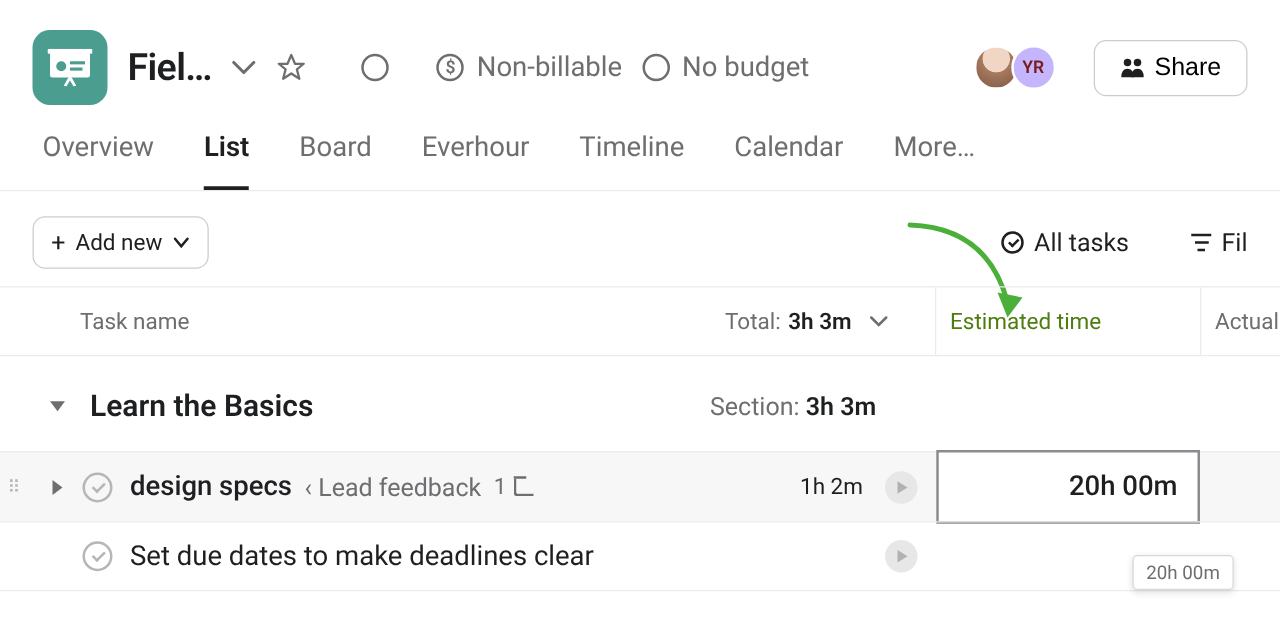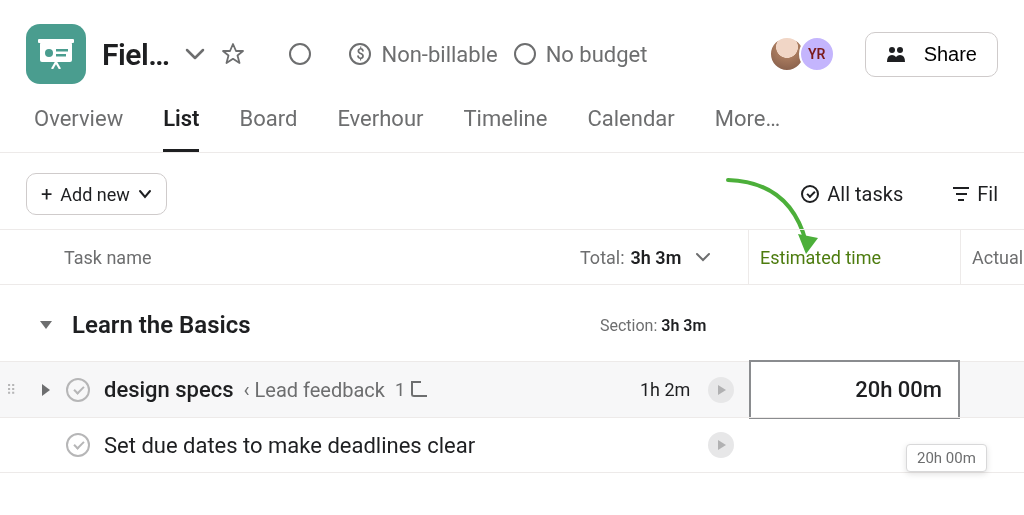--- a/index.html
+++ b/index.html
@@ -14,21 +14,21 @@
 
   .pill { display:inline-flex; align-items:center; gap:10px; font-size:22px; color:#6d6e6f; }
   .pill .ring { width:22px; height:22px; border:2px solid #6d6e6f; border-radius:50%; display:inline-block; }
   .pill .ring.dollar { display:inline-flex; align-items:center; justify-content:center; font-size:14px; font-weight:600; color:#6d6e6f; }
 
   .avatars { display:flex; align-items:center; margin-left:auto; }
   .avatar { width:36px; height:36px; border-radius:50%; margin-left:-6px; border:2px solid #fff; }
   .avatar.photo { background: radial-gradient(circle at 50% 28%, #f1d6c6 38%, #a87a5e 40%, #7e5846 100%); }
   .avatar.initials { background:#c4b5fd; display:flex; align-items:center; justify-content:center; color:#7a1a1a; font-size:14px; font-weight:600; }
 
-  .share-btn { display:flex; align-items:center; gap:18px; border:1px solid #cfcbcb; border-radius:10px; padding:10px 20px; font-size:20px; background:#fff; cursor:pointer; margin-left:14px; }
+  .share-btn { display:flex; align-items:center; gap:8px; border:1px solid #cfcbcb; border-radius:10px; padding:10px 20px; font-size:20px; background:#fff; cursor:pointer; margin-left:14px; }
 
   
   .tabs { display:flex; gap:40px; padding: 12px 26px 0 34px; font-size:22px; color:#6d6e6f; border-bottom:1px solid #edeae9; }
   .tab { padding-bottom:18px; cursor:pointer; }
   .tab.active { color:#1e1f21; font-weight:600; border-bottom:3px solid #1e1f21; }
 
   
   .toolbar { display:flex; align-items:center; padding:20px 26px 10px 26px; gap:20px; font-size:20px; }
   .add-new { display:flex; align-items:center; gap:8px; border:1px solid #cfcbcb; border-radius:10px; padding:8px 14px; cursor:pointer; font-size:18px; }
   .spacer { flex:1; }
@@ -51,21 +51,21 @@
   .col-total .chev { margin-left:14px; }
   .vline { position:absolute; left:748px; top:0; bottom:0; width:1px; background:#edeae9; }
   .col-est { position:absolute; left:760px; top:0; bottom:0; display:flex; align-items:center; color:#4d7c0f; font-size:18px; width:200px; }
   .vline2 { position:absolute; left:960px; top:0; bottom:0; width:1px; background:#edeae9; }
   .col-actual { position:absolute; left:972px; top:0; bottom:0; display:flex; align-items:center; color:#6d6e6f; font-size:18px; }
 
   
   .section-row { display:flex; align-items:center; padding:26px 0 22px 40px; font-size:24px; position:relative; }
   .section-caret { width:0; height:0; border-left:6px solid transparent; border-right:6px solid transparent; border-top:8px solid #6d6e6f; margin-right:20px; }
   .section-title { font-weight:600; }
-  .section-meta { position:absolute; left:600px; color:#6d6e6f; font-size:16px; }
+  .section-meta { position:absolute; left:568px; color:#6d6e6f; font-size:20px; }
   .section-meta b { color:#1e1f21; font-weight:600; }
 
   
   .task-row { display:flex; align-items:center; height:56px; border-top:1px solid #edeae9; position:relative; padding-left:6px; }
   .task-row.hover { background:#f7f7f8; }
   .drag-dots { width:16px; color:#b6b6b7; font-size:14px; line-height:6px; letter-spacing:2px; }
   .task-caret { width:0; height:0; border-top:6px solid transparent; border-bottom:6px solid transparent; border-left:8px solid #6d6e6f; margin:0 16px 0 20px; }
   .task-spacer-caret { width:44px; }
   .check-circle { width:24px; height:24px; border:2px solid #b6b6b7; border-radius:50%; margin-right:14px; position:relative; cursor:pointer; }
   .check-circle::after { content:""; position:absolute; left:6px; top:6px; width:8px; height:4px; border-left:2px solid #b6b6b7; border-bottom:2px solid #b6b6b7; transform:rotate(-45deg); }

